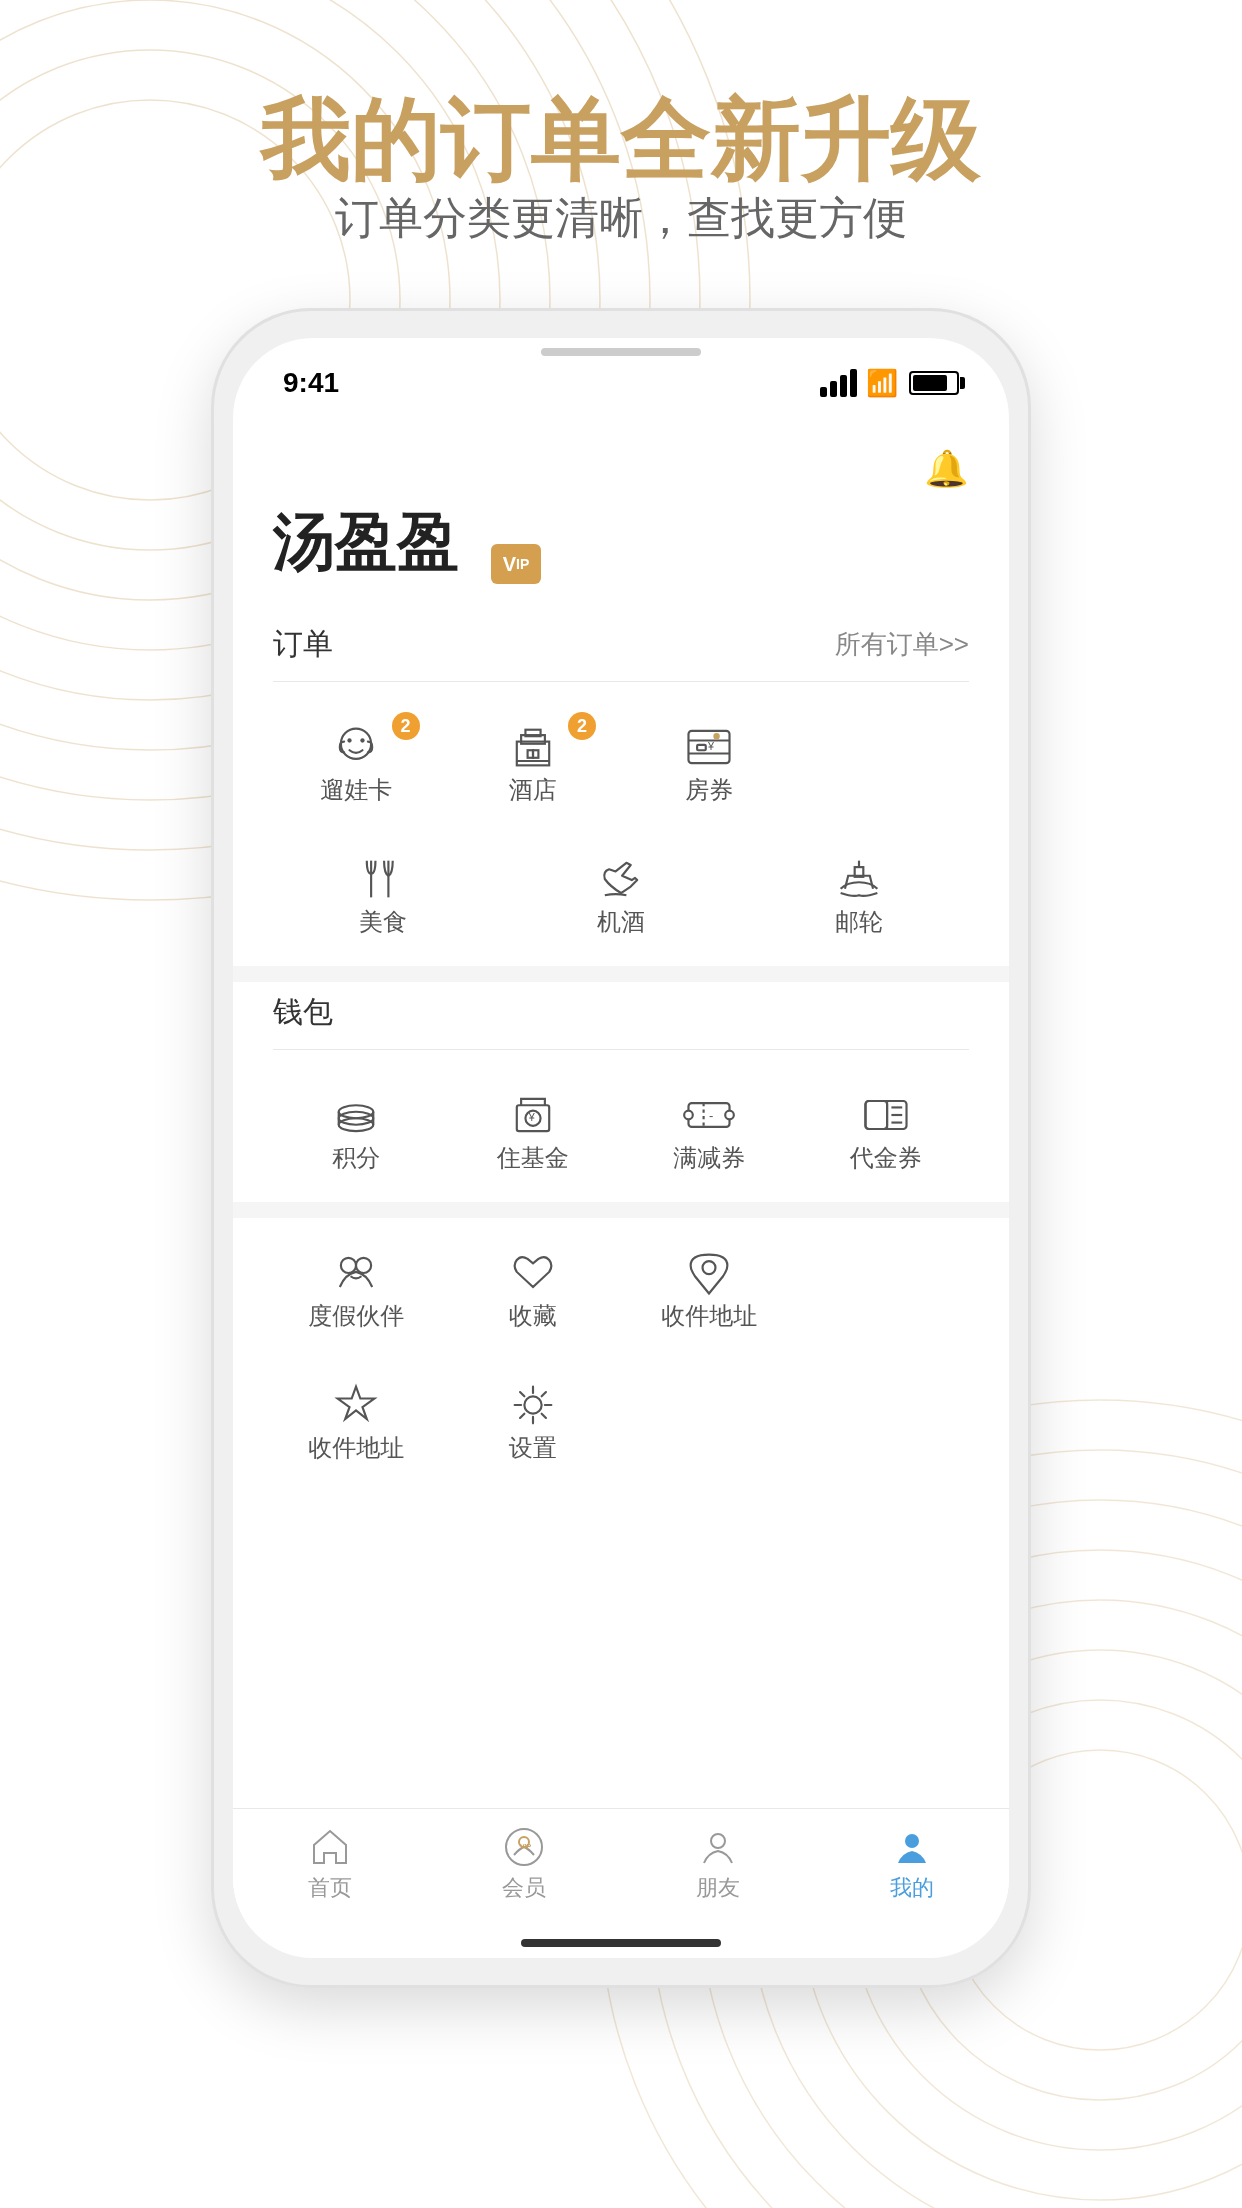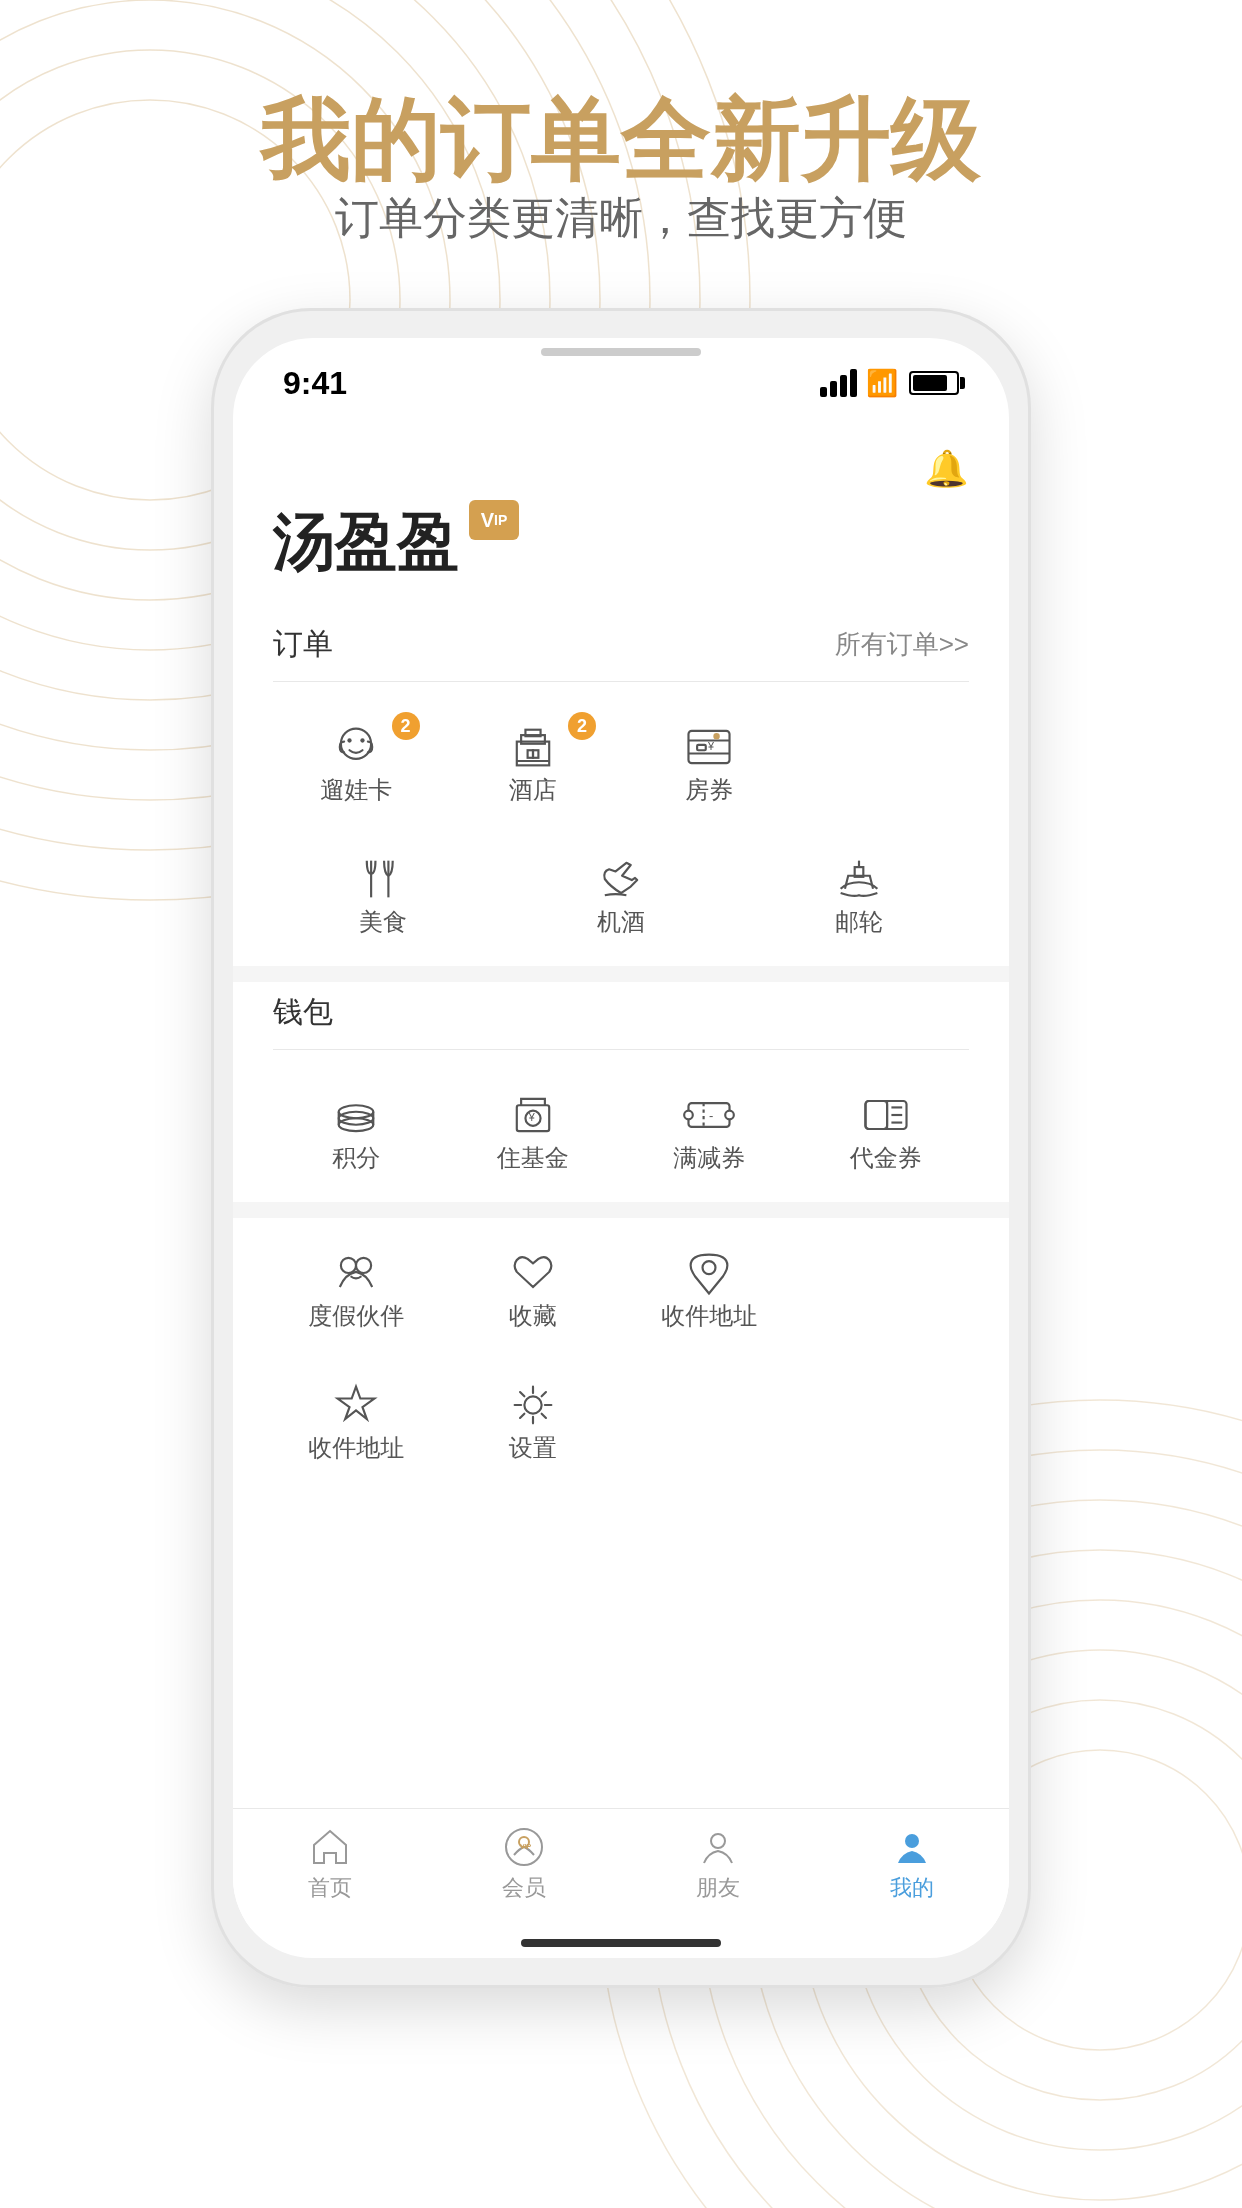--- a/index.html
+++ b/index.html
@@ -91,21 +91,21 @@
       position: absolute;
       top: 10px;
       left: 50%;
       transform: translateX(-50%);
       width: 160px;
       height: 8px;
       background: #cccccc;
       border-radius: 4px;
     }
     .status-time {
-      font-size: 32px;
+      font-size: 28px;
       font-weight: 600;
       color: #000;
     }
     .status-icons {
       display: flex;
       align-items: center;
       gap: 10px;
     }
     .signal-bars {
       display: flex;
@@ -165,22 +165,22 @@
       margin-bottom: 10px;
     }
     .bell-icon {
       font-size: 36px;
       color: #555;
     }
 
     
     .username-area {
       display: flex;
-      align-items: flex-start;
-      gap: 10px;
+      align-items: flex-end;
+      gap: 32px;
       margin-bottom: 40px;
     }
     .username-text {
       font-size: 62px;
       font-weight: 700;
       color: #222;
     }
     .vip-badge {
       width: 50px;
       height: 40px;

